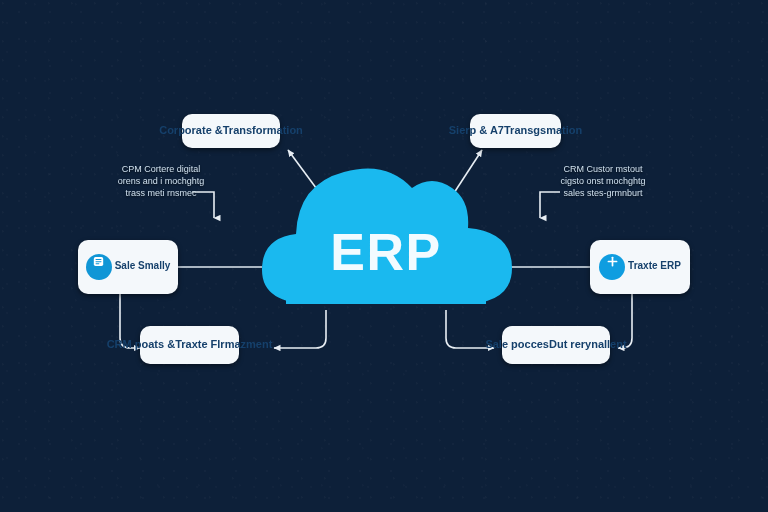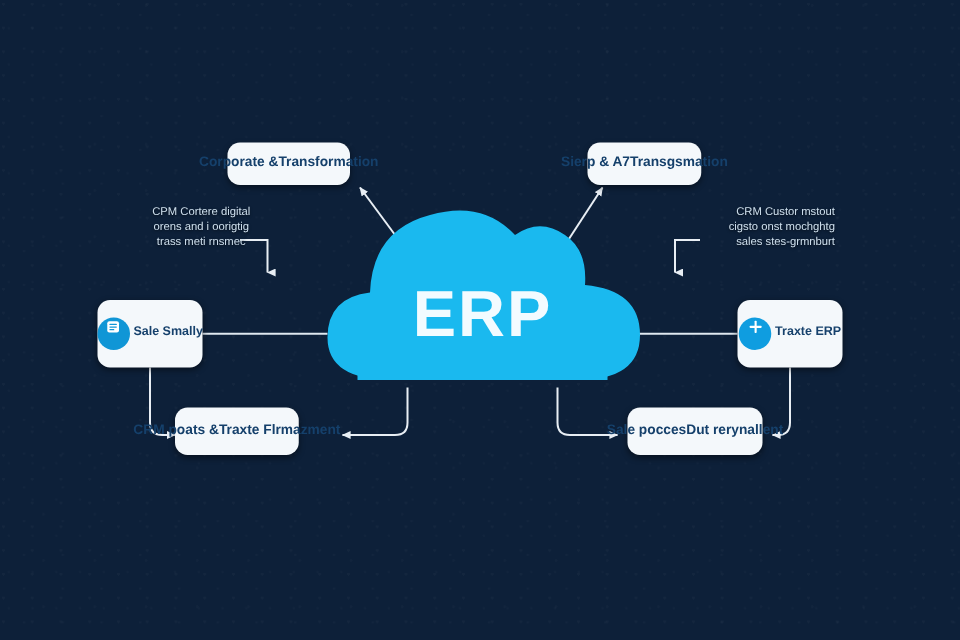--- a/index.html
+++ b/index.html
@@ -82,21 +82,21 @@
   
   .card-top-left  { left: 182px; top: 114px; width: 98px;  height: 34px; }
   .card-top-right { left: 470px; top: 114px; width: 91px; height: 34px; }
 
   
   .card-bot-left  { left: 140px; top: 326px; width: 99px; height: 38px; }
   .card-bot-right { left: 502px; top: 326px; width: 108px; height: 38px; }
 
   
   .card-side {
-    width: 84px;
+    width: 100px;
     height: 54px;
     padding-top: 4px;
     gap: 3px;
   }
   .card-left-side  { left: 78px;  top: 240px; }
   .card-right-side { left: 590px; top: 240px; }
 
   .icon-circle {
     width: 26px;
     height: 26px;
@@ -121,21 +121,21 @@
     color: #cfe0ee;
     font-size: 9px;
     line-height: 1.35;
     text-align: center;
     font-weight: normal;
     text-shadow: 0 1px 2px rgba(0,0,0,0.6);
     width: 130px;
   }
   .caption span { display: block; white-space: nowrap; }
   .caption-left  { left: 96px;  top: 163px; }
-  .caption-right { left: 538px; top: 163px; text-align: right; }
+  .caption-right { left: 538px; top: 163px; }
 </style>
 </head>
 <body>
 
 <div id="canvas">
 
   <div id="noise"></div>
 
   <svg id="wires" viewBox="0 0 768 512" xmlns="http://www.w3.org/2000/svg">
     <defs>
@@ -221,21 +221,21 @@
       <svg width="15" height="15" viewBox="0 0 16 16" xmlns="http://www.w3.org/2000/svg">
         <rect x="7.1" y="2.8" width="1.8" height="10.4" rx="0.7" fill="#ffffff"></rect>
         <rect x="2.8" y="7.1" width="10.4" height="1.8" rx="0.7" fill="#ffffff"></rect>
       </svg>
     </span>
     <span class="side-label">Traxte ERP</span>
   </div>
 
   <div class="caption caption-left">
     <span>CPM Cortere digital</span>
-    <span>orens and i oorigtig</span>
+    <span>orens and i mochghtg</span>
     <span>trass meti rnsmec</span>
   </div>
 
   <div class="caption caption-right">
     <span>CRM Custor mstout</span>
     <span>cigsto onst  mochghtg</span>
     <span>sales stes-grmnburt</span>
   </div>
 
 </div>

